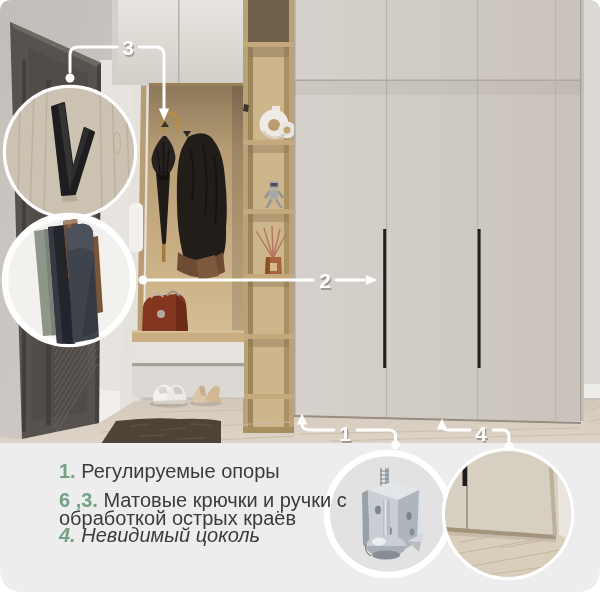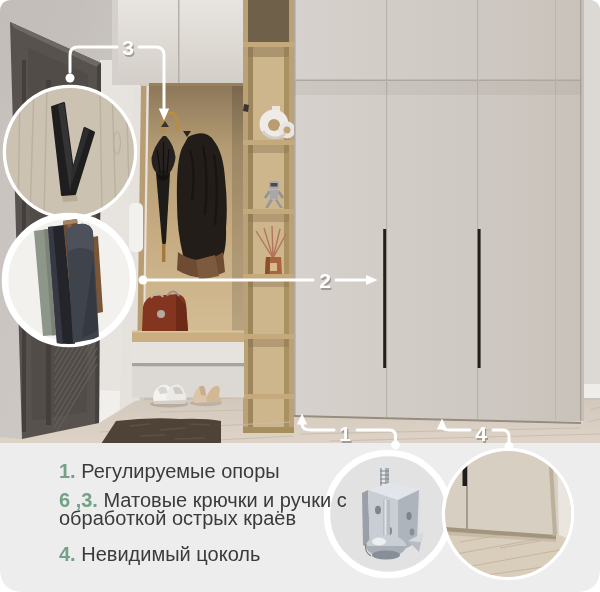--- a/index.html
+++ b/index.html
@@ -398,14 +398,14 @@
   <circle cx="509" cy="446.2" r="4.4" fill="#ffffff"></circle>
   <text x="482.3" y="442.5" font-size="21" font-weight="bold" fill="#3c3730" opacity="0.35" text-anchor="middle">4</text>
   <text x="481" y="441" font-size="21" font-weight="bold" fill="#ffffff" text-anchor="middle">4</text>
 </g>
 </svg>
 
 <div class="txt" style="top:462px;"><span class="num">1.</span> Регулируемые опоры</div>
 
 <div class="txt" style="top:491px;"><span class="num">6 ,3.</span> Матовые крючки и ручки с<br>обработкой острых краёв</div>
 
-<div class="txt" style="top:545px;"><span class="num">4.</span> Невидимый цоколь</div>
+<div class="txt" style="top:526px;font-style:italic;"><span class="num">4.</span> Невидимый цоколь</div>
 </div>
 
 </body></html>

